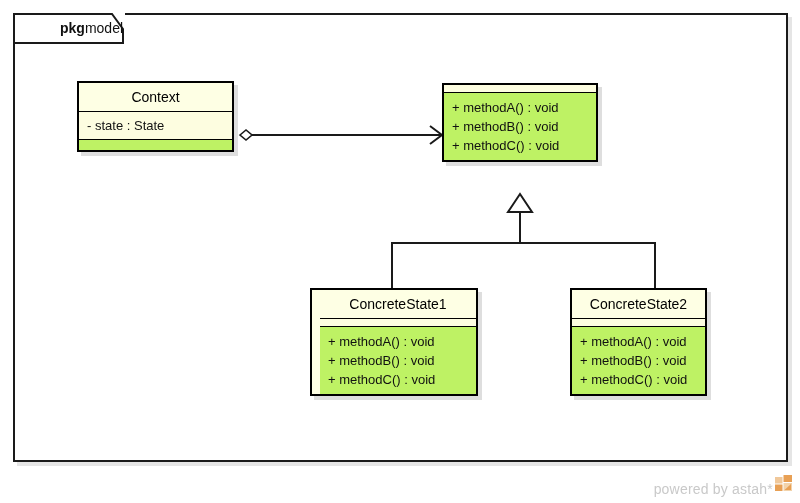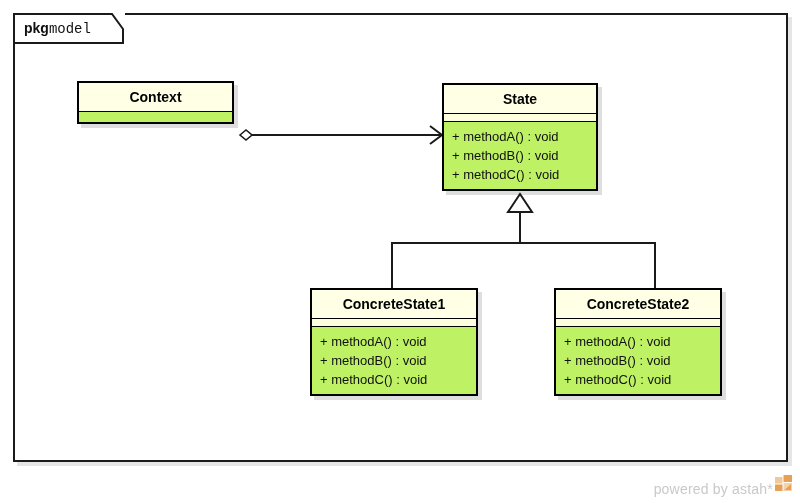--- a/index.html
+++ b/index.html
@@ -48,37 +48,37 @@
     position: absolute;
     left: 24px;
     top: 20px;
     font-size: 14px;
     color: #111111;
     white-space: nowrap;
     line-height: 16px;
   }
   .pkg-tab-label .kw {
     font-weight: bold;
+    margin-left: 36px;
   }
   .pkg-tab-label .nm {
     font-weight: normal;
-    font-family: Liberation Mono, monospace;
   }
 
   
   .cls {
     position: absolute;
     box-sizing: border-box;
     border: 2px solid #000000;
     background: #feffe4;
     box-shadow: 4px 4px 0 0 rgba(0,0,0,0.13);
   }
   .cls-name {
     text-align: center;
-    font-weight: bold;
+    font-weight: normal;
     font-size: 14px;
     color: #000000;
     padding: 6px 4px 6px 4px;
     border-bottom: 1px solid #000000;
     line-height: 16px;
     background: #feffe4;
   }
   .cls-attrs {
     border-bottom: 1px solid #000000;
     padding: 4px 8px 4px 8px;
@@ -163,45 +163,47 @@
       <line x1="392" y1="243" x2="392" y2="289" stroke="#1a1a1a" stroke-width="2"></line>
 
       <line x1="655" y1="243" x2="655" y2="289" stroke="#1a1a1a" stroke-width="2"></line>
 
       <polygon points="520,194 532,212 508,212" fill="#ffffff" stroke="#1a1a1a" stroke-width="2"></polygon>
     </g>
   </svg>
 
   <div class="cls" id="cls-context" style="left:77px; top:81px; width:157px;">
     <div class="cls-name">Context</div>
+    <div class="cls-attrs">
+      <div class="member">- state : State</div>
+    </div>
     <div class="cls-ops">
     </div>
   </div>
 
   <div class="cls" id="cls-state" style="left:442px; top:83px; width:156px;">
-    <div class="cls-name">State</div>
     <div class="cls-attrs empty"></div>
     <div class="cls-ops">
       <div class="member">+ methodA() : void</div>
       <div class="member">+ methodB() : void</div>
       <div class="member">+ methodC() : void</div>
     </div>
   </div>
 
-  <div class="cls" id="cls-cs1" style="left:310px; top:288px; width:168px;">
+  <div class="cls" id="cls-cs1" style="left:310px; top:288px; width:168px;padding-left:8px;">
     <div class="cls-name">ConcreteState1</div>
     <div class="cls-attrs empty"></div>
     <div class="cls-ops">
       <div class="member">+ methodA() : void</div>
       <div class="member">+ methodB() : void</div>
       <div class="member">+ methodC() : void</div>
     </div>
   </div>
 
-  <div class="cls" id="cls-cs2" style="left:554px; top:288px; width:168px;">
+  <div class="cls" id="cls-cs2" style="left:570px; top:288px; width:137px;">
     <div class="cls-name">ConcreteState2</div>
     <div class="cls-attrs empty"></div>
     <div class="cls-ops">
       <div class="member">+ methodA() : void</div>
       <div class="member">+ methodB() : void</div>
       <div class="member">+ methodC() : void</div>
     </div>
   </div>
 
   <div class="watermark">

